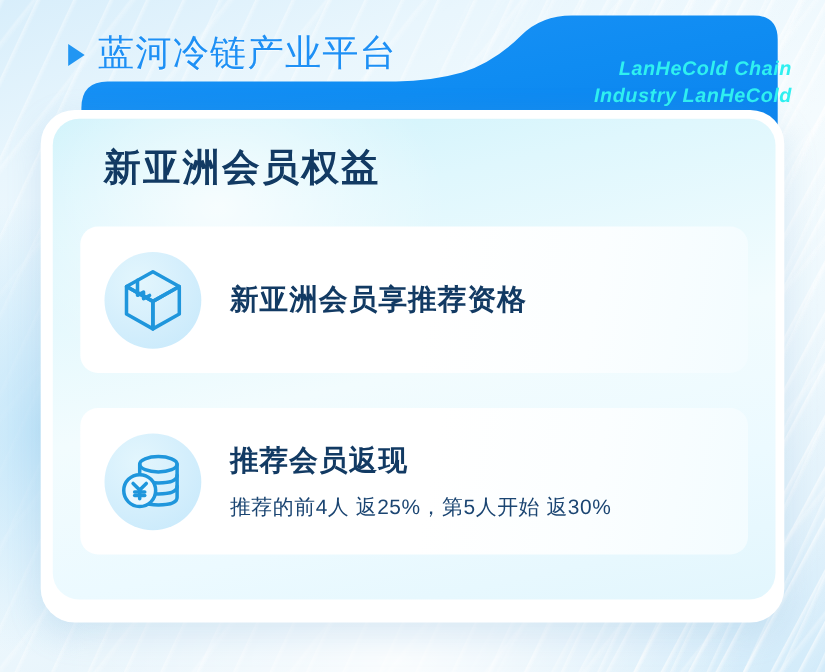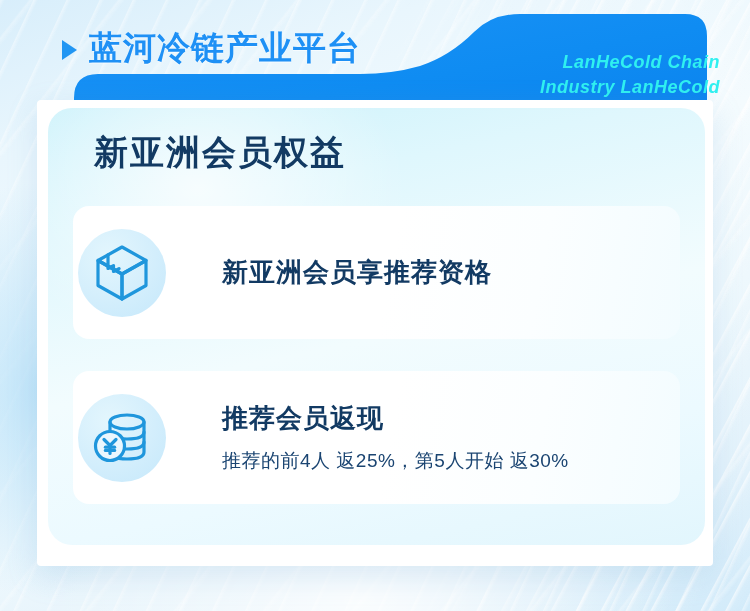--- a/index.html
+++ b/index.html
@@ -86,21 +86,21 @@
   }
   .brand-marker {
     width: 0; height: 0;
     border-left: 15px solid #2196f3;
     border-top: 10px solid transparent;
     border-bottom: 10px solid transparent;
     margin-top: 3px;
   }
   .brand-title-text {
     font-size: 33px;
-    font-weight: bold;
+    font-weight: normal;
     color: #1e90f5;
     letter-spacing: 1px;
     white-space: nowrap;
     text-shadow: 0 1px 0 rgba(255,255,255,0.6);
   }
   .brand-en {
     position: absolute;
     right: 30px; top: 36px;
     text-align: right;
     font-style: italic;
@@ -119,21 +119,21 @@
     left: 0; top: 0;
     width: 750px; height: 130px;
   }
 
   
   .main-card {
     position: absolute;
     left: 37px; top: 100px;
     width: 676px; height: 466px;
     background: #ffffff;
-    border-radius: 4px;
+    border-radius: 31px;
     box-shadow: 0 10px 30px rgba(120,175,215,0.22);
   }
 
   .inner-panel {
     position: absolute;
     left: 11px; top: 8px;
     width: 657px; height: 437px;
     border-radius: 24px;
     background: linear-gradient(168deg, #cdf2fb 0%, #dff7fd 22%, #f2fcfe 52%, #ecfaff 76%, #e2f6fd 100%);
     overflow: hidden;
@@ -164,23 +164,22 @@
     gap: 32px;
   }
 
   .benefit-row {
     position: relative;
     height: 133px;
     border-radius: 16px;
     background: linear-gradient(100deg, #ffffff 0%, #ffffff 52%, #fbfeff 76%, #f3fcff 100%);
     display: flex;
     align-items: center;
-    padding-left: 5px;
+    padding-left: 22px;
     box-sizing: border-box;
-    gap: 30px;
   }
 
   .benefit-icon-wrap {
     width: 88px; height: 88px;
     border-radius: 50%;
     background: radial-gradient(circle at 35% 30%, #e3f6fd 0%, #d3eefc 55%, #c5e8fb 100%);
     display: flex;
     align-items: center;
     justify-content: center;
     flex: 0 0 auto;

